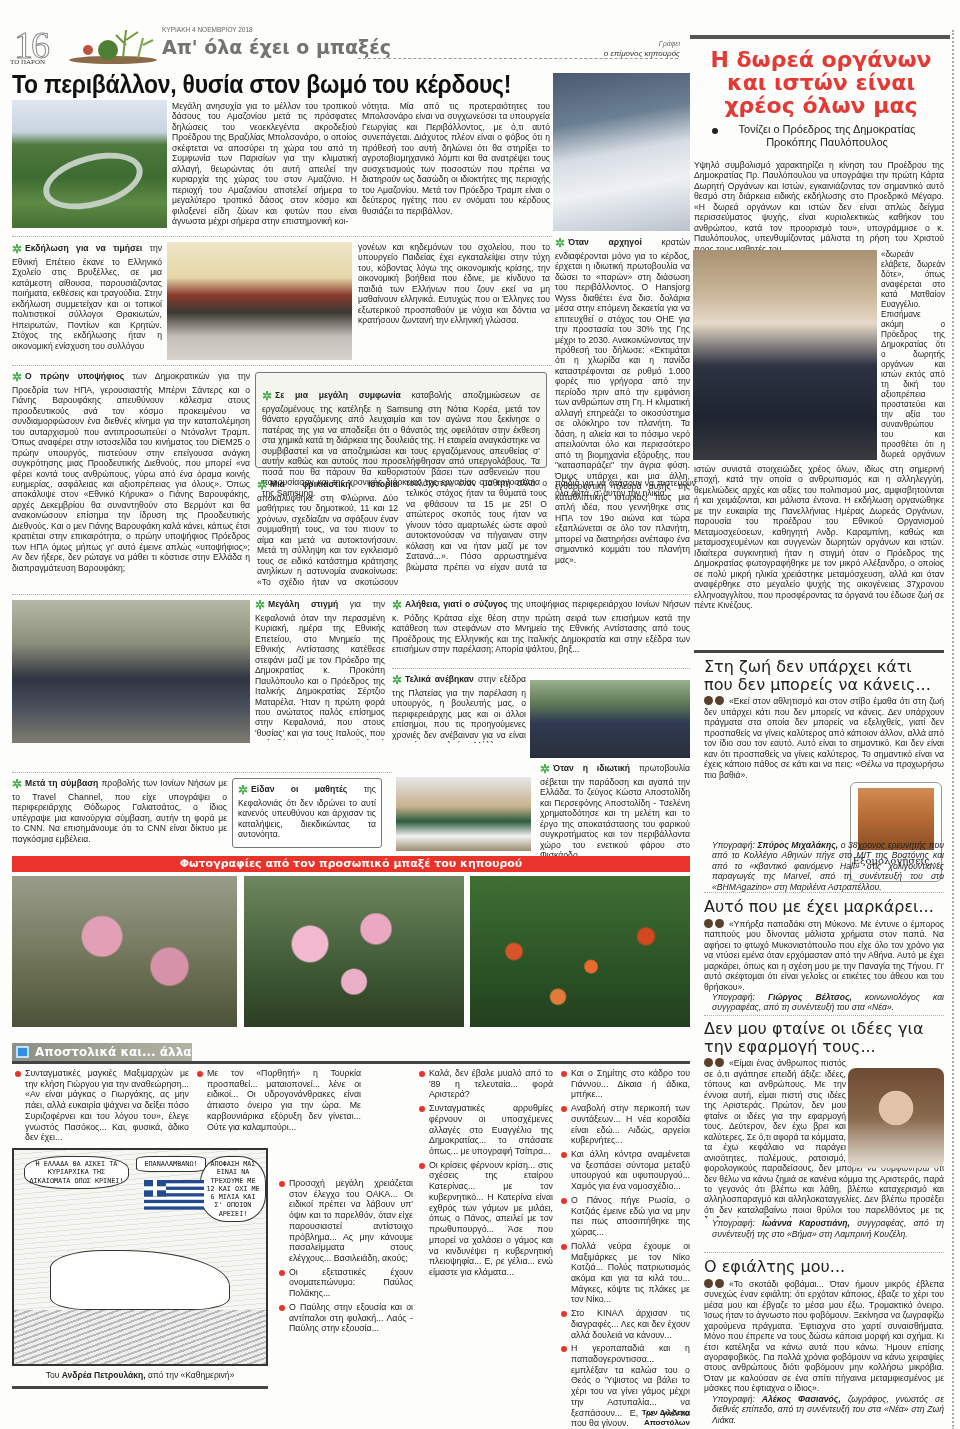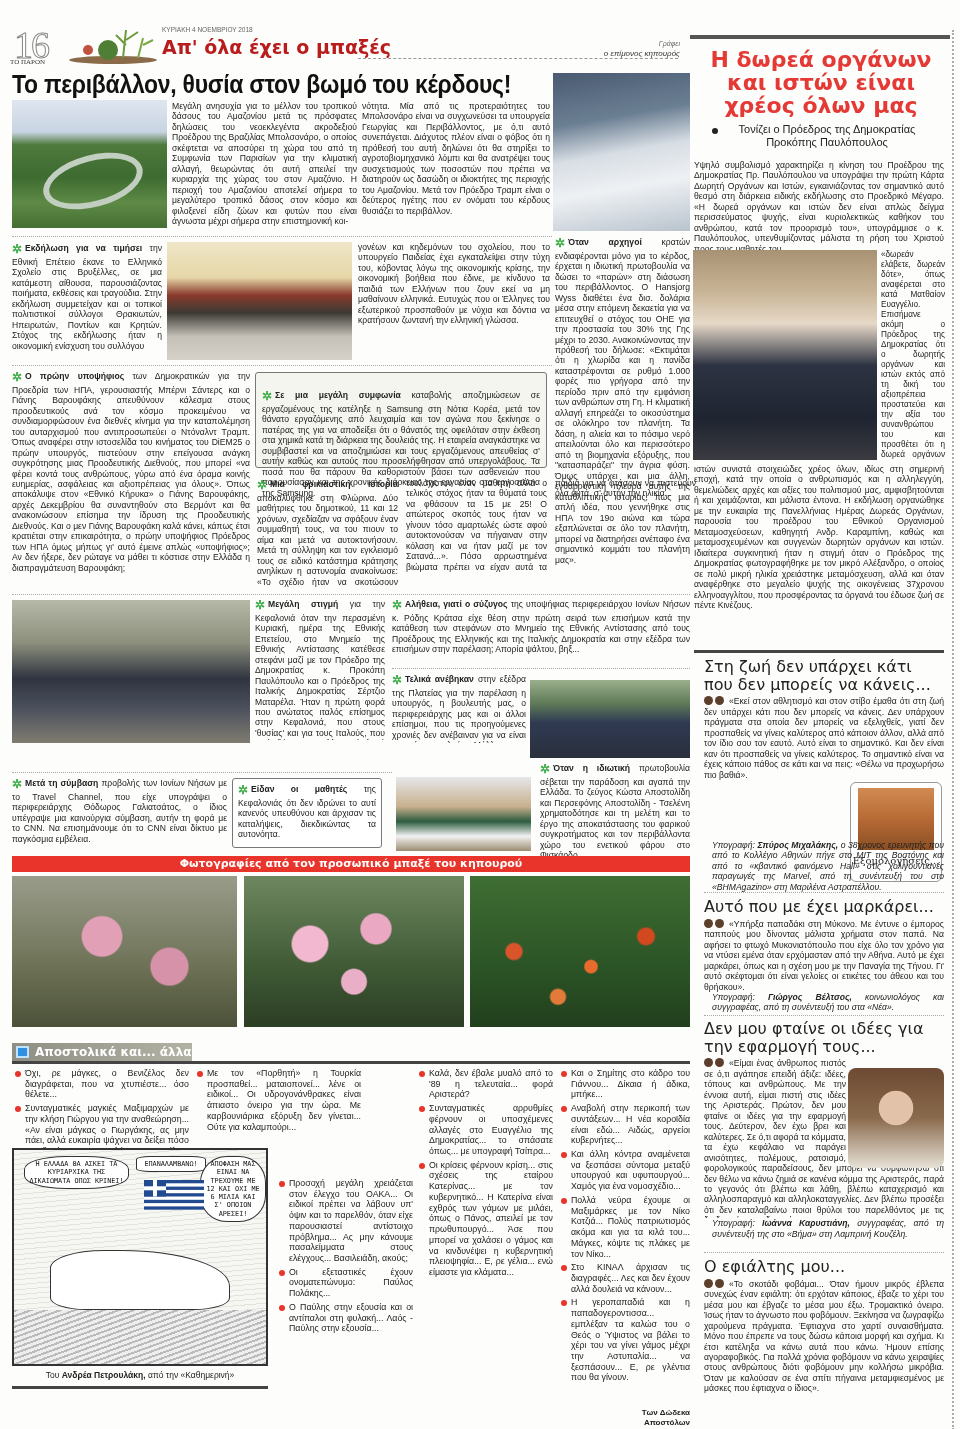--- a/index.html
+++ b/index.html
@@ -3,21 +3,21 @@
 <meta charset="utf-8">
 <style>
   *{box-sizing:border-box;margin:0;padding:0;}
   body{width:960px;height:1429px;background:#fdfdfb;font-family:"Liberation Sans",sans-serif;color:#222;position:relative;overflow:hidden;font-size:8.6px;line-height:1.22;}
   .abs{position:absolute;}
   .txt{text-align:justify;hyphens:auto;}
   .hdr-num{left:14px;top:22px;font-family:"Liberation Serif",serif;font-size:38px;color:#aaa;font-weight:normal;letter-spacing:-2px;-webkit-text-stroke:1px #888;color:#fff;}
   .hdr-paper{left:10px;top:58px;font-family:"Liberation Serif",serif;font-size:7px;color:#333;}
   .hdr-art{left:68px;top:20px;width:90px;height:44px;}
   .hdr-date{left:162px;top:26px;font-size:6.5px;color:#666;}
-  .hdr-title{left:162px;top:36px;font-size:19px;font-weight:bold;color:#b91c1c;font-family:"DejaVu Sans",sans-serif;}
+  .hdr-title{left:162px;top:36px;font-size:19px;font-weight:bold;color:#737373;font-family:"DejaVu Sans",sans-serif;}
   .hdr-dots{left:358px;top:58px;width:320px;border-top:1px dashed #999;}
   .hdr-byline{left:530px;top:40px;width:150px;text-align:right;font-style:italic;font-size:8px;color:#333;}
   .hdr-byline .sm{font-size:7px;color:#666;}
   .headline{left:12px;top:68px;width:540px;font-size:23px;font-weight:bold;color:#111;font-family:"Liberation Sans",sans-serif;letter-spacing:-0.3px;transform:scaleY(1.12);transform-origin:top left;}
   .photo{background:#888;overflow:hidden;}
   .ph-river{left:12px;top:100px;width:155px;height:128px;background:linear-gradient(180deg,#dfe6ef 0%,#c8d4e2 25%,#4f7a3d 35%,#3d6b30 60%,#5e8a46 80%,#456f33 100%);}
   .ph-river::after{content:"";position:absolute;left:30px;top:55px;width:90px;height:40px;border:6px solid #c2cfc0;border-radius:50%;transform:rotate(-15deg);}
   .col{position:absolute;}
   .ph-mount{left:553px;top:73px;width:137px;height:158px;background:linear-gradient(170deg,#4a5a70 0%,#6b7f93 30%,#d7dde4 50%,#eef1f4 70%,#b9c3cd 100%);}
   .ph-dance{left:167px;top:242px;width:185px;height:118px;background:linear-gradient(180deg,#efe6c8 0%,#e6d7a8 30%,#8a3a2c 45%,#3c3a34 60%,#c4c0b8 80%,#d6d2ca 100%);}
@@ -167,21 +167,20 @@
 <div class="abs banner">Φωτογραφίες από τον προσωπικό μπαξέ του κηπουρού</div>
 <div class="abs photo g1"></div>
 <div class="abs photo g2"></div>
 <div class="abs photo g3"></div>
 
 <div class="abs sec2">Αποστολικά και... άλλα</div>
 <div class="abs sec2-icon"></div>
 <div class="abs sec2-rule"></div>
 
 <ul class="bul col txt" style="left:14px;top:1068px;width:175px;">
-  <li>Όχι, ρε μάγκες, ο Βενιζέλος δεν διαγράφεται, που να χτυπιέστε... όσο θέλετε...</li>
   <li>Συνταγματικές μαγκιές Μαξιμαρχών με την κλήση Γιώργου για την αναθεώρηση... «Αν είναι μάγκας ο Γιωργάκης, ας μην πάει, αλλά ευκαιρία ψάχνει να δείξει πόσο Συριζοφέρνει και του λόγου του», έλεγε γνωστός Πασόκος... Και, φυσικά, άδικο δεν έχει...</li>
 </ul>
 <ul class="bul col txt" style="left:196px;top:1068px;width:165px;">
   <li>Με τον «Πορθητή» η Τουρκία προσπαθεί... ματαιοπονεί... λένε οι ειδικοί... Οι υδρογονάνθρακες είναι άπιαστο όνειρο για την ώρα. Με καρβουνιάρικα εξόρυξη δεν γίνεται... Ούτε για καλαμπούρι...</li>
 </ul>
 
 <div class="abs cartoon">
   <div class="bubble" style="left:10px;top:6px;width:105px;">Η ΕΛΛΑΔΑ ΘΑ ΑΣΚΕΙ ΤΑ ΚΥΡΙΑΡΧΙΚΑ ΤΗΣ ΔΙΚΑΙΩΜΑΤΑ ΟΠΩΣ ΚΡΙΝΕΙ!</div>
   <div class="bubble" style="left:122px;top:6px;width:70px;border-radius:20%;">ΕΠΑΝΑΛΑΜΒΑΝΩ!</div>
   <div class="bubble" style="left:186px;top:6px;width:66px;">ΑΠΟΦΑΣΗ ΜΑΣ ΕΙΝΑΙ ΝΑ ΤΡΕΧΟΥΜΕ ΜΕ 12 ΚΑΙ ΟΧΙ ΜΕ 6 ΜΙΛΙΑ ΚΑΙ Σ' ΟΠΟΙΟΝ ΑΡΕΣΕΙ!</div>
@@ -215,20 +214,21 @@
 </ul>
 <ul class="bul col txt" style="left:418px;top:1068px;width:135px;">
   <li>Καλά, δεν έβαλε μυαλό από το '89 η τελευταία... φορά Αριστερά?</li>
   <li>Συνταγματικές αρρυθμίες φέρνουν οι υποσχέμενες αλλαγές στο Ευαγγέλιο της Δημοκρατίας... το σπάσατε όπως... με υπογραφή Τσίπρα...</li>
   <li>Οι κρίσεις φέρνουν κρίση... στις σχέσεις της εταίρου Κατερίνας... με τον κυβερνητικό... Η Κατερίνα είναι εχθρός των γάμων με μιλάει, όπως ο Πάνος, απειλεί με τον πρωθυπουργό... Άσε που μπορεί να χαλάσει ο γάμος και να κινδυνέψει η κυβερνητική πλειοψηφία... Ε, ρε γέλια... ενώ είμαστε για κλάματα...</li>
 </ul>
 <ul class="bul col txt" style="left:560px;top:1068px;width:130px;">
   <li>Και ο Σημίτης στο κάδρο του Γιάννου... Δίκαια ή άδικα, μπήκε...</li>
   <li>Αναβολή στην περικοπή των συντάξεων... Η νέα κοροϊδία είναι εδώ... Αιδώς, αργείοι κυβερνήτες...</li>
   <li>Και άλλη κόντρα αναμένεται να ξεσπάσει σύντομα μεταξύ υπουργού και υφυπουργού... Χαμός για ένα νομοσχέδιο...</li>
+  <li>Ο Πάνος πήγε Ρωσία, ο Κοτζιάς έμεινε εδώ για να μην πει πως αποσιπήθηκε της χώρας...</li>
   <li>Πολλά νεύρα έχουμε οι Μαξιμάρκες με τον Νίκο Κοτζιά... Πολύς πατριωτισμός ακόμα και για τα κιλά του... Μάγκες, κόψτε τις πλάκες με τον Νίκο...</li>
   <li>Στο ΚΙΝΑΛ άρχισαν τις διαγραφές... Λες και δεν έχουν αλλά δουλειά να κάνουν...</li>
   <li>Η γεροπαπαδιά και η παπαδογεροντισσα... εμπλέξαν τα καλώσ του ο Θεός ο Ύψιστος να βάλει το χέρι του να γίνει γάμος μέχρι την Αστυπαλία... να ξεσπάσουν... Ε, ρε γλέντια που θα γίνουν.</li>
 </ul>
 <div class="abs sign">Των Δώδεκα Αποστόλων</div>
 
 <div class="abs rule-right"></div>
 <div class="abs rcol-top"></div>
 <div class="abs rtitle">Η δωρεά οργάνων και ιστών είναι χρέος όλων μας</div>
 <div class="abs rsub-dot"></div>
@@ -291,13 +291,18 @@
 </div>
 <div class="abs ph-woman"></div>
 
 <div class="sep" style="left:704px;top:1252px;width:240px;"></div>
 
 <div class="col" style="left:704px;top:1258px;width:240px;">
   <div class="quoteh">Ο εφιάλτης μου...</div>
   <div class="txt" style="margin-top:3px;">
     <span class="qmark"><span></span><span></span></span><span>«Το σκοτάδι φοβάμαι... Όταν ήμουν μικρός έβλεπα συνεχώς έναν εφιάλτη: ότι ερχόταν κάποιος, έβαζε το χέρι του μέσα μου και έβγαζε το μέσα μου έξω. Τρομακτικό όνειρο. Ίσως ήταν το άγνωστο που φοβόμουν. Ξεκίνησα να ζωγραφίζω χαρούμενα πράγματα. Έφτιαχνα στο χαρτί συναισθήματα. Μόνο που έπρεπε να τους δώσω κάποια μορφή και σχήμα. Κι έτσι κατέληξα να κάνω αυτά που κάνω. Ήμουν επίσης αγοραφοβικός. Για πολλά χρόνια φοβόμουν να κάνω χειραψίες στους ανθρώπους διότι φοβόμουν μην κολλήσω μικρόβια. Όταν με καλούσαν σε ένα σπίτι πήγαινα μεταμφιεσμένος με μάσκες που έφτιαχνα ο ίδιος».</span>
   </div>
+  <div class="sig txt">
+    <span>Υπογραφή:</span>
+    <b>Αλέκος Φασιανός,</b>
+    <span>ζωγράφος, γνωστός σε διεθνές επίπεδο, από τη συνέντευξή του στα «Νέα» στη Ζωή Λιάκα.</span>
+  </div>
 </div>
 
 </body></html>

